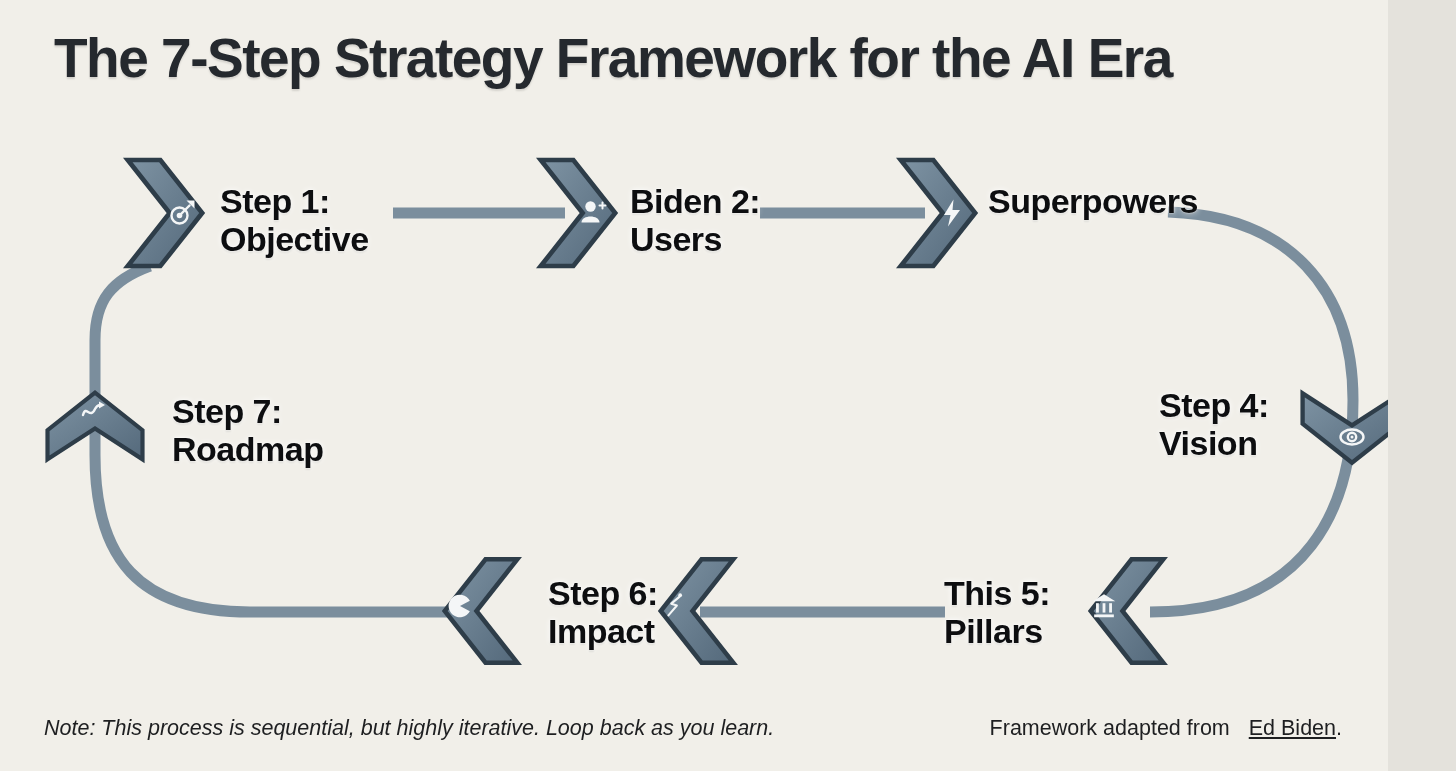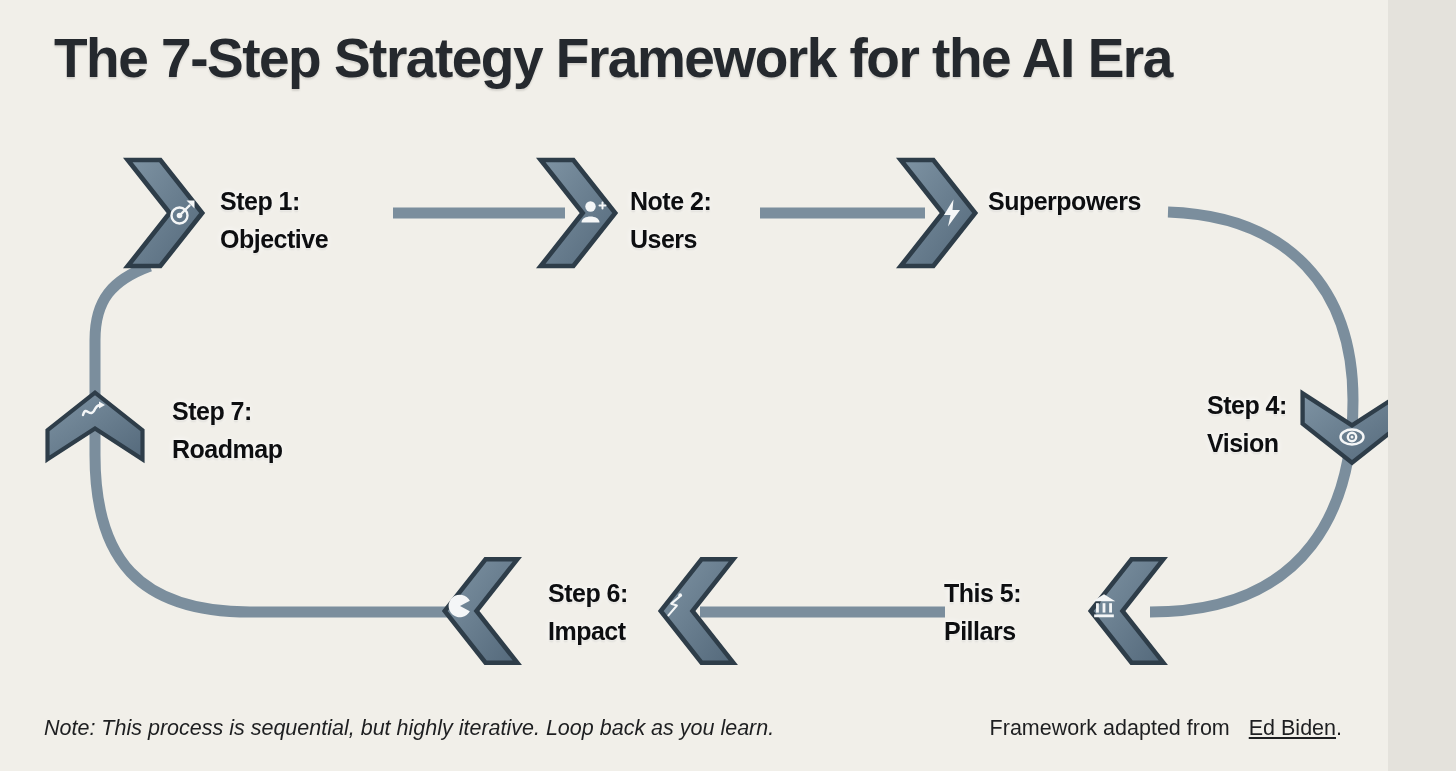--- a/index.html
+++ b/index.html
@@ -10,21 +10,21 @@
   }
   .title{
     position:absolute;left:54px;top:26px;
     font-size:55px;font-weight:bold;letter-spacing:-1.5px;
     color:var(--title-text,#25292e);
     text-shadow:0 2px 2px rgba(0,0,0,0.12);
     white-space:nowrap;
   }
   .step-label{
     position:absolute;
-    font-size:25px;font-weight:bold;line-height:38px;letter-spacing:-0.5px;
+    font-size:34px;font-weight:bold;line-height:38px;letter-spacing:-0.5px;
     color:var(--label-text,#0d0e10);
     text-shadow:0 0 6px rgba(255,255,255,0.95),0 0 2px rgba(255,255,255,0.9),0 2px 2px rgba(0,0,0,0.10);
     white-space:nowrap;
   }
   .connectors{position:absolute;left:0;top:0;}
   .connectors path{
     stroke:var(--connector,#7b8e9d);stroke-width:11;fill:none;
   }
   .chev{position:absolute;overflow:visible;}
   .chev polygon{
@@ -130,27 +130,27 @@
   <svg class="ico" style="left:78px;top:394px" width="32" height="32" viewBox="0 0 32 32">
     <path class="st" d="M5 21 C8 10 12 26 17 15 C18 13 19.5 11.5 22 11"></path>
     <polygon class="fl" points="21,7.5 27,11 21,14.5"></polygon>
   </svg>
 
   <div class="step-label" style="left:220px;top:182px">
     <div>Step 1:</div>
     <div>Objective</div>
   </div>
   <div class="step-label" style="left:630px;top:182px">
-    <div>Note 2:</div>
+    <div>Biden 2:</div>
     <div>Users</div>
   </div>
   <div class="step-label" style="left:988px;top:182px">
     <div>Superpowers</div>
   </div>
-  <div class="step-label" style="left:1207px;top:386px">
+  <div class="step-label" style="left:1159px;top:386px">
     <div>Step 4:</div>
     <div>Vision</div>
   </div>
   <div class="step-label" style="left:944px;top:574px">
     <div>This 5:</div>
     <div>Pillars</div>
   </div>
   <div class="step-label" style="left:548px;top:574px">
     <div>Step 6:</div>
     <div>Impact</div>

